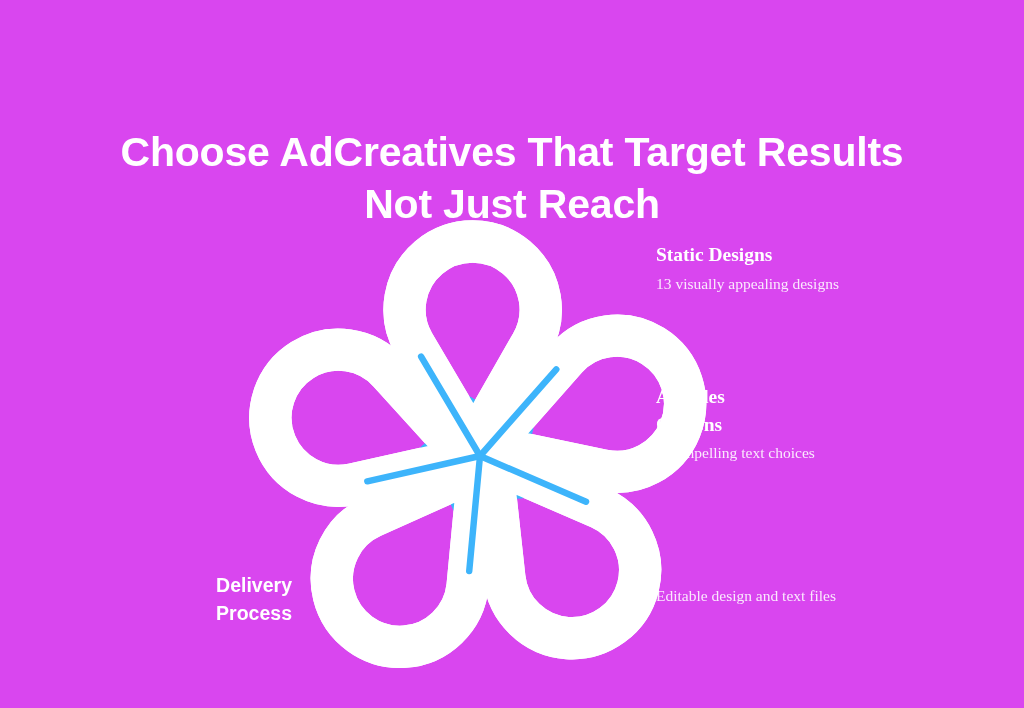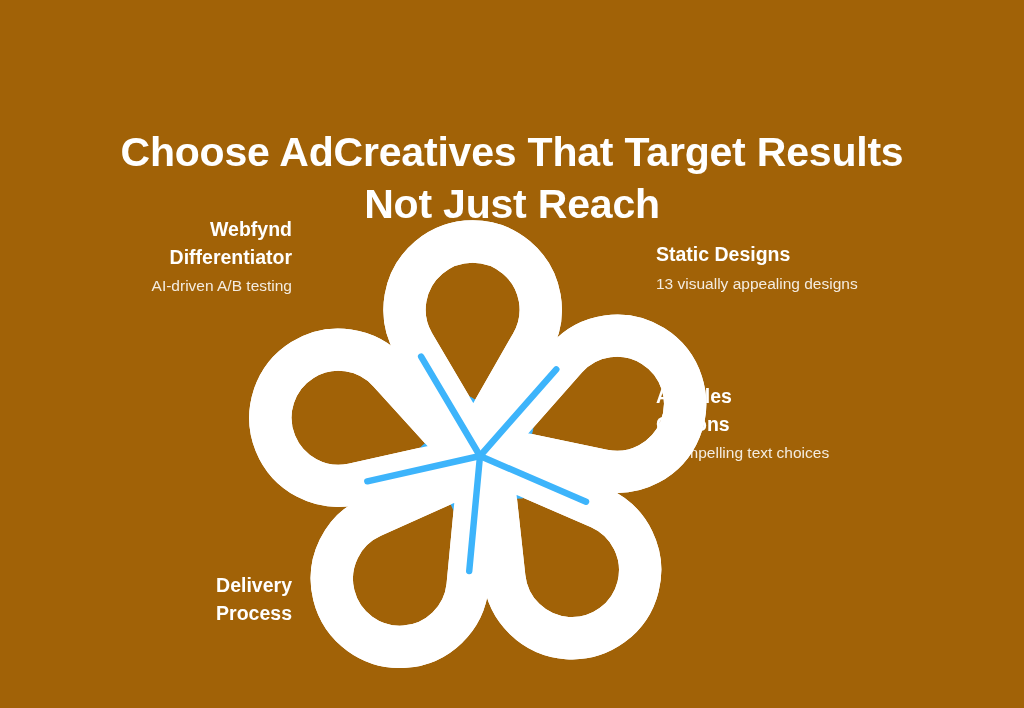--- a/index.html
+++ b/index.html
@@ -12,21 +12,21 @@
     height: 708px;
     overflow: hidden;
     font-family: "Liberation Sans", sans-serif;
     background: #3db4fb;
   }
 
   #slide {
     position: relative;
     width: 1024px;
     height: 708px;
-    background: #a16207;
+    background: #d946ef;
   }
 
   
   #title {
     position: absolute;
     left: 62px;
     top: 100px;
     width: 900px;
     text-align: center;
     color: #ffffff;
@@ -68,21 +68,21 @@
     margin: 0 0 4px 0;
   }
   .feature .f-desc {
     color: rgba(255,255,255,0.88);
     font-size: 15.5px;
     font-weight: normal;
     line-height: 1.46;
     margin: 0;
   }
   .feature.left  { text-align: right; }
-  .feature.right { text-align: left; }
+  .feature.right { text-align: left; font-family: Liberation Serif, serif; }
 
   
   #feat-webfynd    { left: 62px;  top: 216px; }
   #feat-turnaround { left: 62px;  top: 383px; }
   #feat-delivery   { left: 62px;  top: 572px; }
 
   
   #feat-static     { left: 656px; top: 241px; }
   #feat-adcopy     { left: 656px; top: 383px; }
   #feat-source     { left: 656px; top: 585px; }
@@ -145,27 +145,20 @@
         <g transform="rotate(216 200 200)">
           <line x1="200" y1="200" x2="136" y2="92"></line>
         </g>
         <g transform="rotate(288 200 200)">
           <line x1="200" y1="200" x2="136" y2="92"></line>
         </g>
       </g>
     </svg>
   </div>
 
-  <div class="feature left" id="feat-webfynd">
-    <div class="f-title">
-      <span>Webfynd</span><br>
-      <span>Differentiator</span>
-    </div>
-    <p class="f-desc">AI-driven A/B testing</p>
-  </div>
 
   <div class="feature left" id="feat-turnaround">
   </div>
 
   <div class="feature left" id="feat-delivery">
     <div class="f-title">
       <span>Delivery</span><br>
       <span>Process</span>
     </div>
   </div>
@@ -177,15 +170,16 @@
 
   <div class="feature right" id="feat-adcopy">
     <div class="f-title">
       <span>Ad Files</span><br>
       <span>Options</span>
     </div>
     <p class="f-desc">3 compelling text choices</p>
   </div>
 
   <div class="feature right" id="feat-source">
+    <p class="f-desc">Editable design and text files</p>
   </div>
 
 </div>
 
 </body></html>

